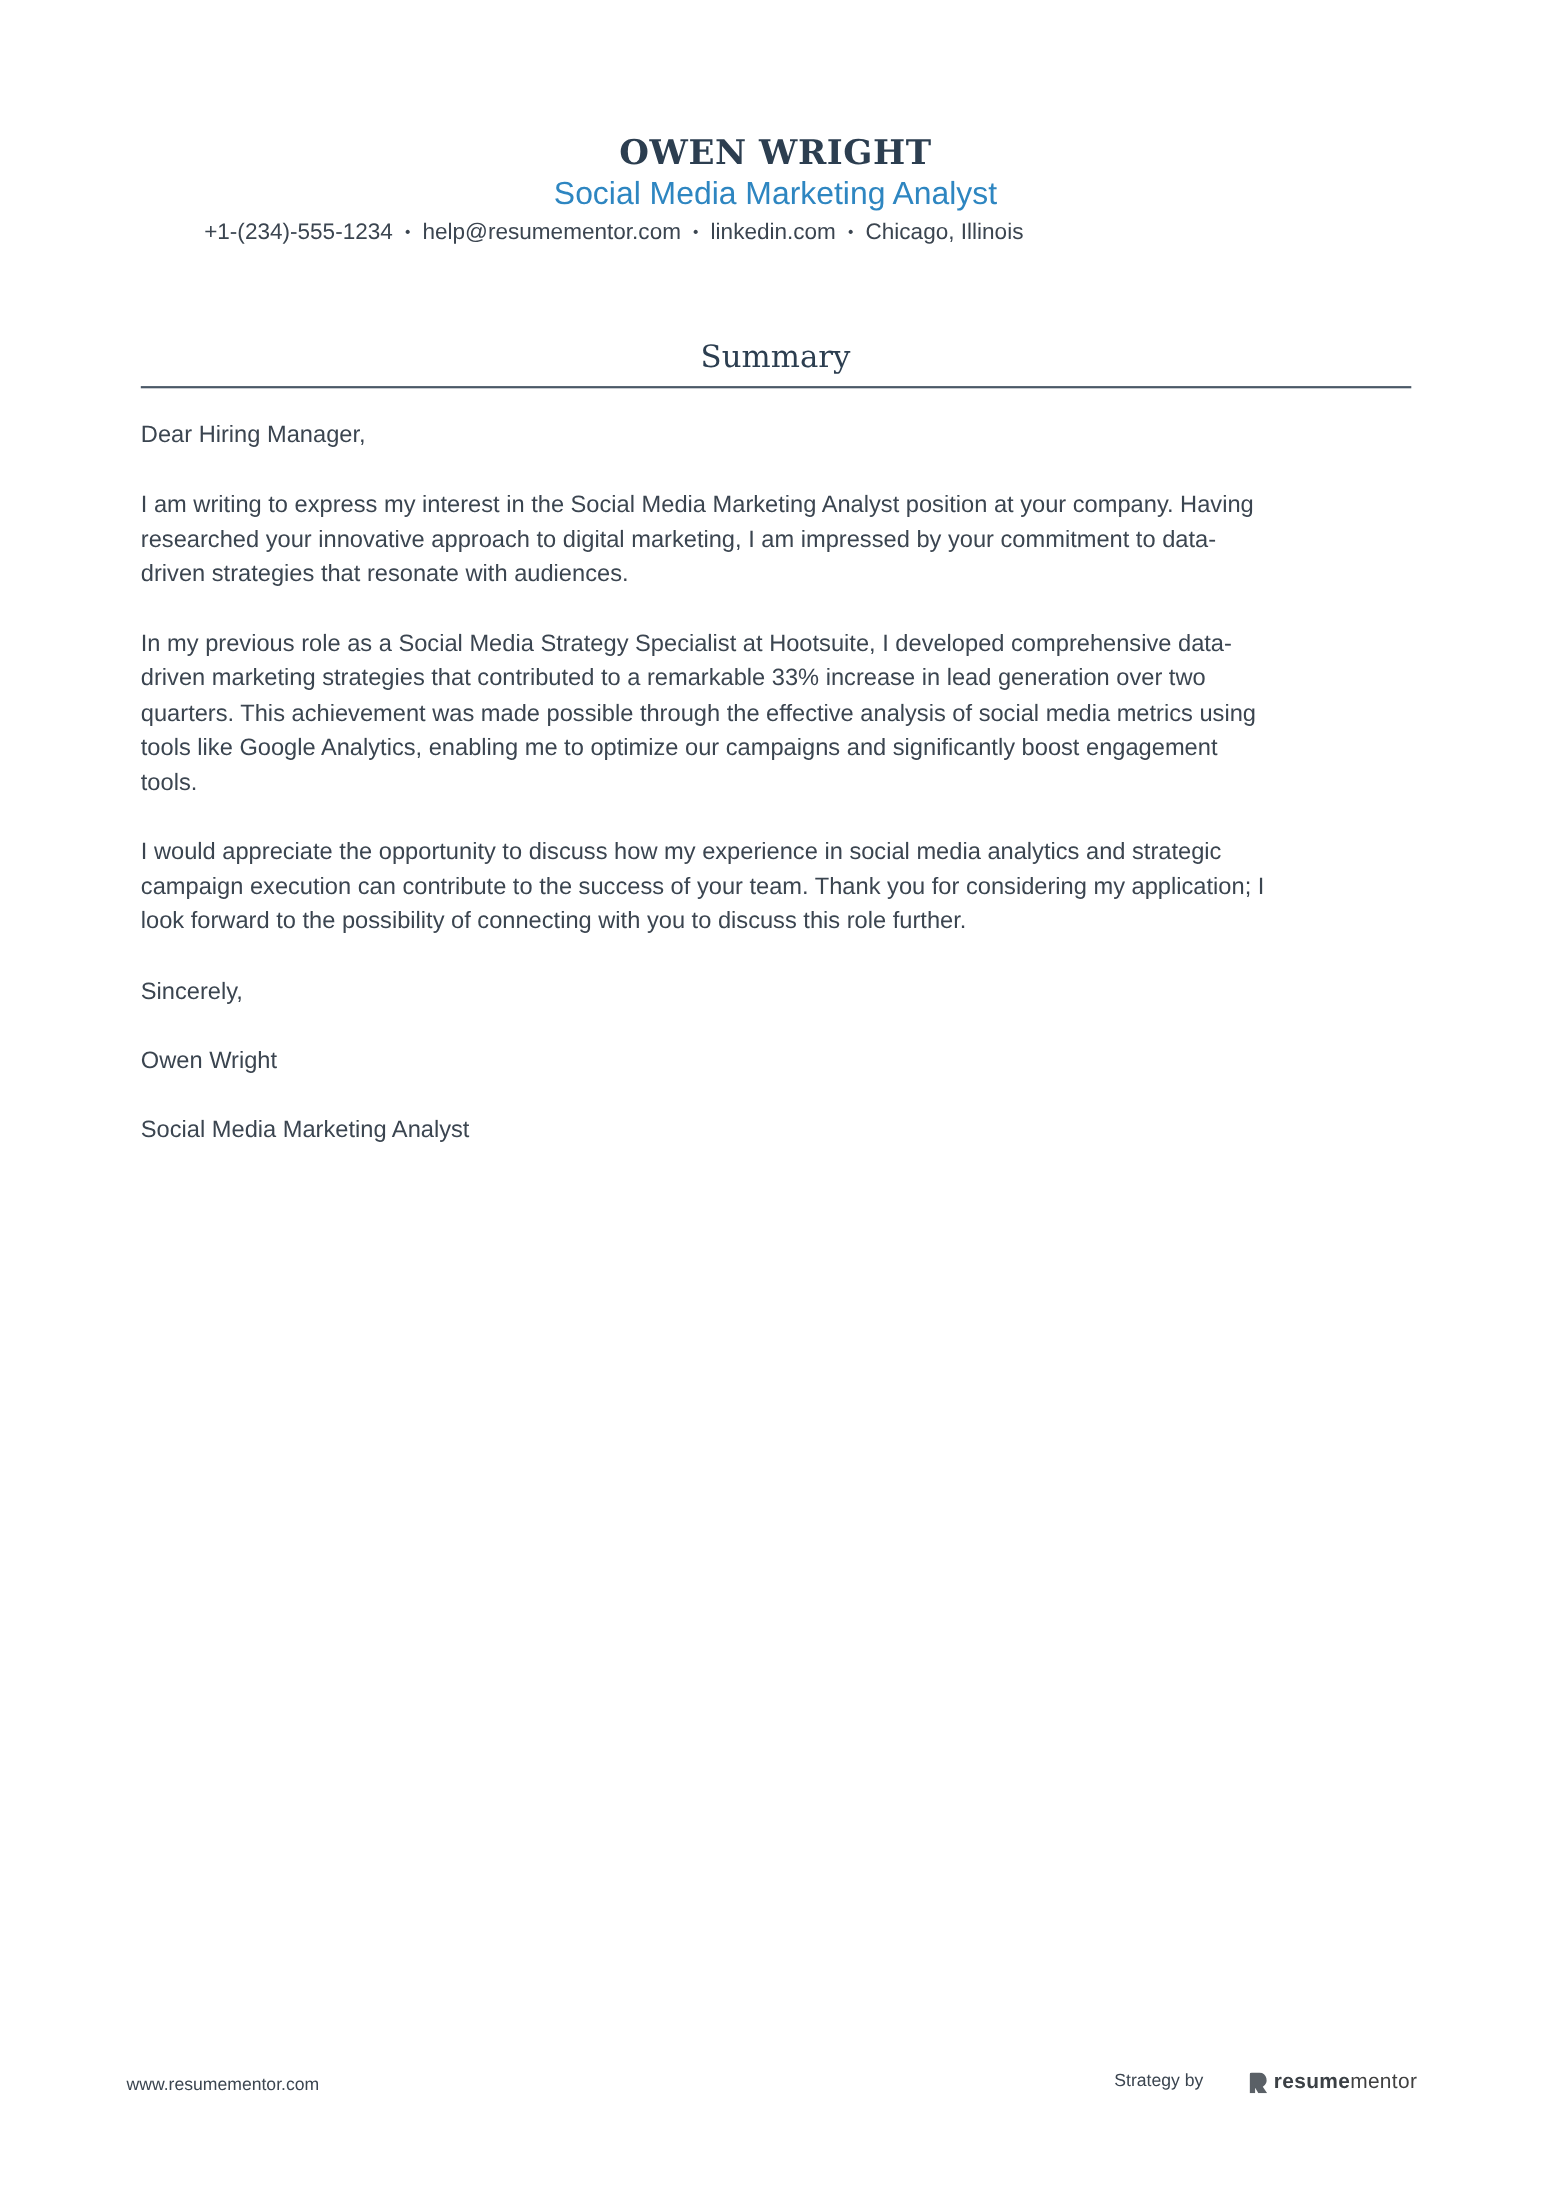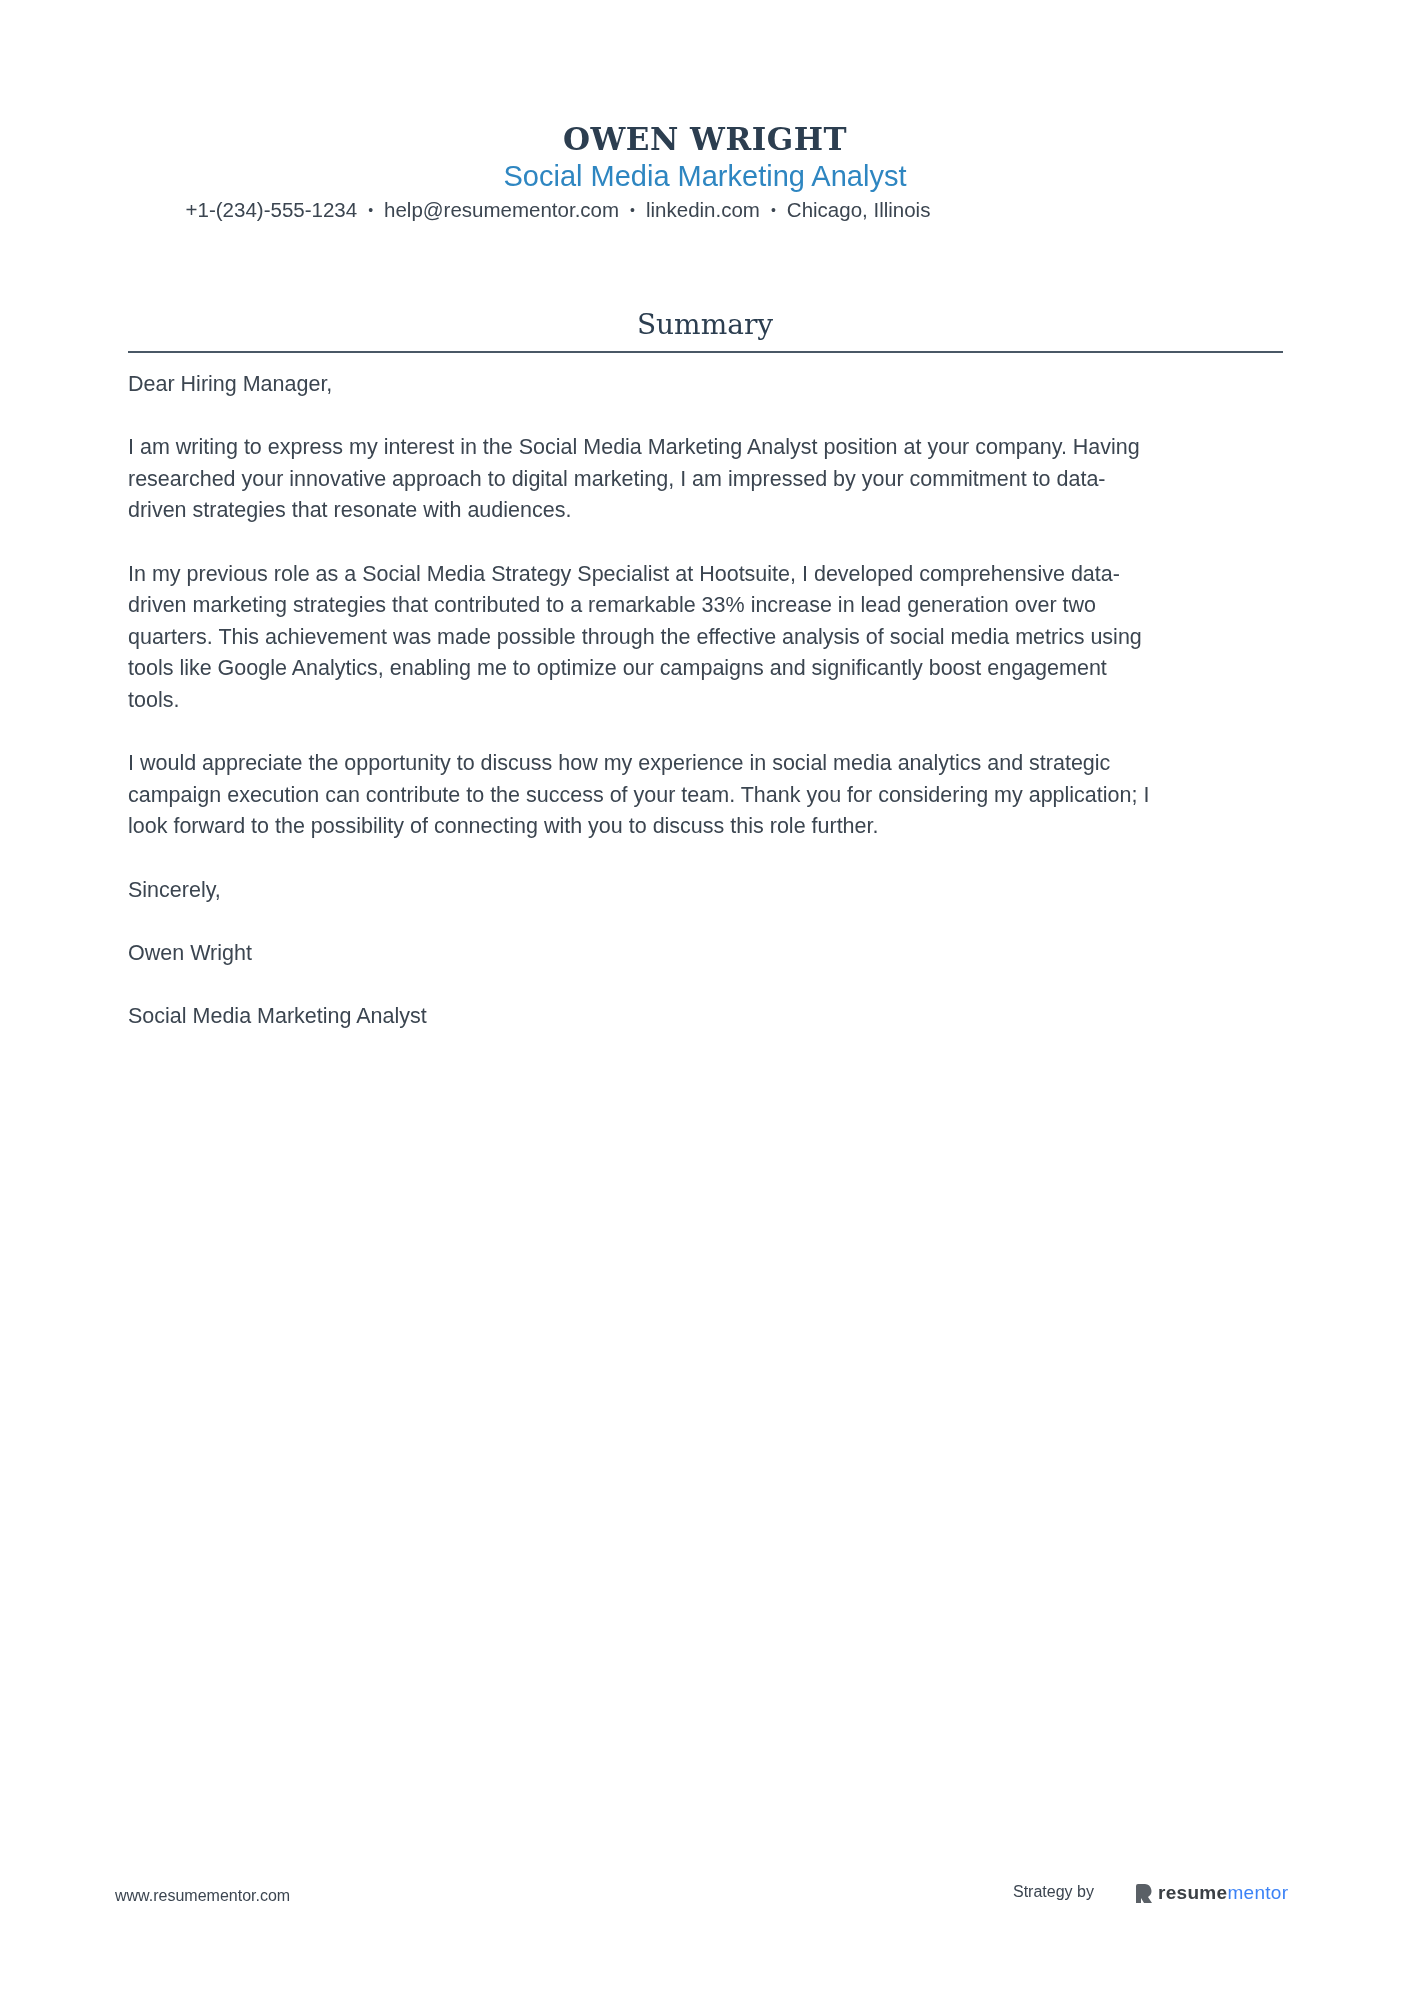--- a/index.html
+++ b/index.html
@@ -10,30 +10,30 @@
             font-size: 31px; color: #2c3e50; letter-spacing: 0.5px; line-height: 40px; }
     .subtitle { position: absolute; left: 0; width: 1410px; top: 158px; text-align: center;
             font-size: 29px; color: #2e86c1; line-height: 36px; }
     .contact { position: absolute; left: 0; width: 1116px; top: 196px; text-align: center;
             font-size: 20.5px; color: #3b4550; line-height: 28px; white-space: nowrap; }
     .contact .sep { display: inline-block; margin: 0 11px; font-size: 14px; vertical-align: 2px; }
     .section-title { position: absolute; left: 0; width: 1410px; top: 306px; text-align: center;
             font-family: "DejaVu Serif", "Liberation Serif", serif; font-size: 28px;
             color: #2c3e50; line-height: 38px; }
     .rule { position: absolute; left: 128px; width: 1155px; top: 351px; height: 2px; background: #4a5866; }
-    .body-text { position: absolute; left: 128px; width: 1170px; top: 369px;
+    .body-text { position: absolute; left: 128px; width: 1170px; top: 380px;
             font-size: 21.5px; line-height: 31.6px; color: #3b4550; }
     .para { margin: 0 0 31.6px 0; white-space: nowrap; }
     .para .line { display: block; }
     .footer-url { position: absolute; left: 115px; top: 1885px; font-size: 16px; color: #3b4550; line-height: 22px; }
     .powered { position: absolute; left: 1013px; top: 1881px; font-size: 16px; color: #3b4550; line-height: 22px; }
     .logo { position: absolute; left: 1136px; top: 1881px; height: 24px; display: flex; align-items: center; }
     .logo-icon { width: 16px; height: 19px; margin-right: 6px; }
     .logo-a { font-weight: bold; font-size: 19px; color: #3b4045; letter-spacing: 0.3px; }
-    .logo-b { font-size: 19px; color: #3b82f6; letter-spacing: 0.3px; }
+    .logo-b { font-size: 19px; color: #404040; letter-spacing: 0.3px; }
   </style>
 </head>
 <body>
 
 <div class="name">OWEN WRIGHT</div>
 <div class="subtitle">Social Media Marketing Analyst</div>
 <div class="contact">
   <span>+1-(234)-555-1234</span><span class="sep">•</span><span>help@resumementor.com</span><span class="sep">•</span><span>linkedin.com</span><span class="sep">•</span><span>Chicago, Illinois</span>
 </div>
 

